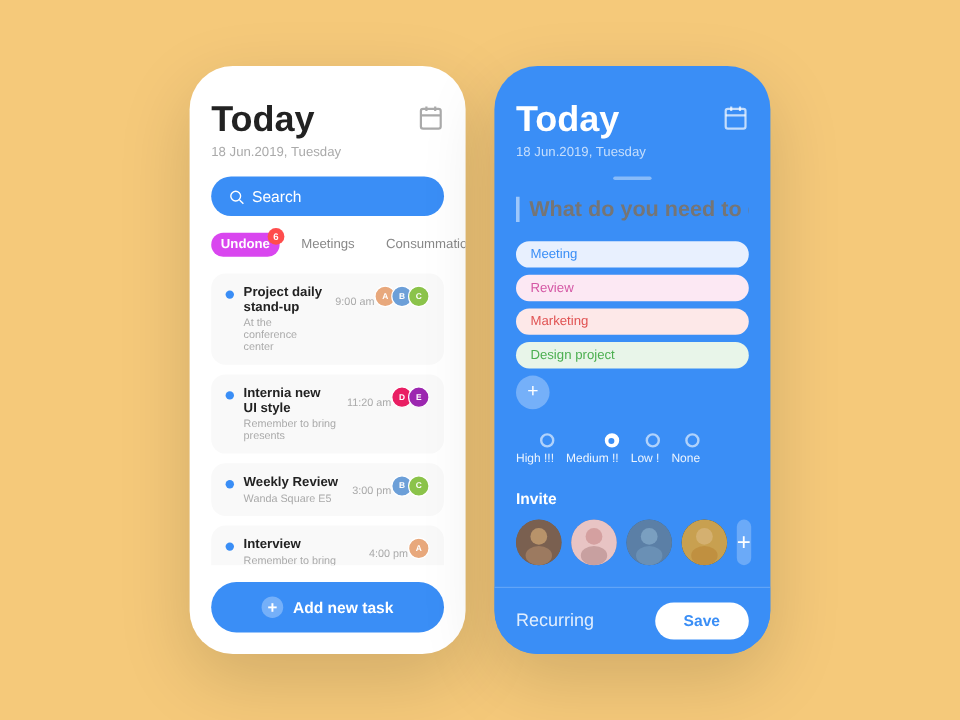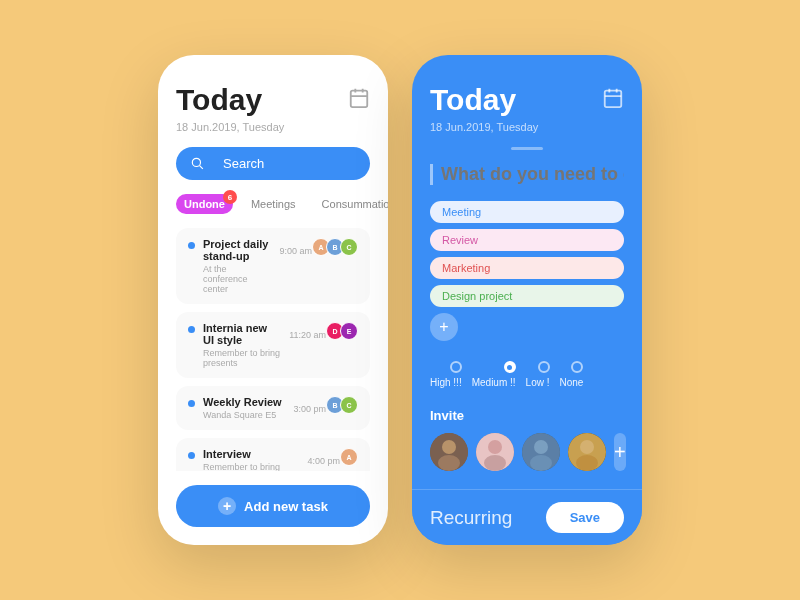--- a/index.html
+++ b/index.html
@@ -55,21 +55,22 @@
     .phone-date {
       font-size: 11px;
       color: #aaa;
       margin-bottom: 14px;
     }
     .search-bar {
       background: #3a8ef6;
       border-radius: 20px;
       padding: 9px 14px;
       display: flex;
-      gap: 19px;
+      align-items: center;
+      gap: 6px;
       margin-bottom: 14px;
       cursor: pointer;
     }
     .search-bar .search-text {
       color: #fff;
       font-size: 13px;
     }
     .search-icon-svg {
       width: 14px;
       height: 14px;
@@ -350,21 +351,21 @@
     .bottom-bar {
       display: flex;
       justify-content: space-between;
       align-items: center;
       padding: 12px 18px;
       background: #3a8ef6;
       border-top: 1px solid rgba(255,255,255,0.2);
     }
     .recurring-label {
       color: rgba(255,255,255,0.85);
-      font-size: 19px;
+      font-size: 15px;
       cursor: pointer;
     }
     .save-btn {
       background: #fff;
       color: #3a8ef6;
       border: none;
       border-radius: 20px;
       padding: 8px 24px;
       font-size: 13px;
       font-weight: 700;

